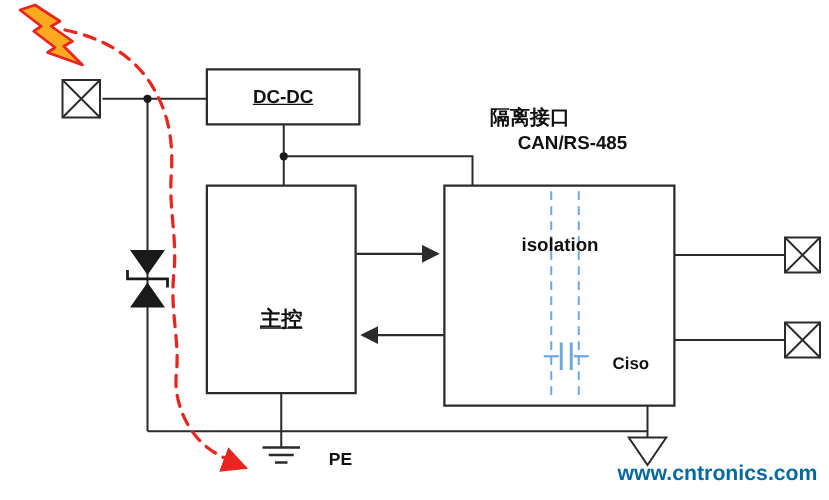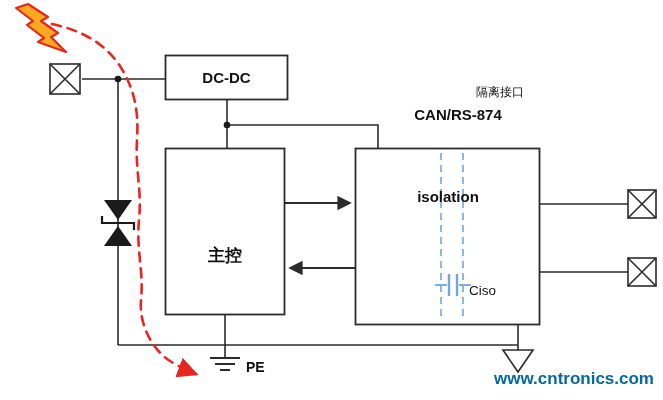--- a/index.html
+++ b/index.html
@@ -2,28 +2,28 @@
 <html><head>
 <meta charset="utf-8">
 <style>
   html,body{margin:0;padding:0;background:#ffffff;}
   #stage{
     position:relative;width:663px;height:400px;background:#ffffff;overflow:hidden;
     font-family:"Liberation Sans", sans-serif;color:#1a1a1a;
   }
   #wiring{position:absolute;left:0;top:0;}
   .label{position:absolute;color:#111;}
-  .block-label{display:flex;align-items:center;justify-content:center;font-weight:bold;}
+  .block-label{display:flex;align-items:center;justify-content:center;font-weight:bold;text-decoration:underline;}
   .lbl-dcdc{left:165px;top:55px;width:123px;height:45px;font-size:15px;}
   .lbl-main{left:165px;top:148px;width:120px;height:167px;font-size:17px;font-weight:600;margin-top:24px;}
   .lbl-isolation{left:355px;top:188px;width:186px;text-align:center;font-weight:bold;font-size:15px;}
-  .lbl-if-title{left:392px;top:84px;width:132px;text-align:right;font-weight:normal;font-size:12px;}
+  .lbl-if-title{left:392px;top:84px;width:132px;text-align:left;font-weight:bold;font-size:16px;}
   .lbl-if-sub{left:392px;top:106px;width:132px;text-align:center;font-weight:bold;font-size:15px;}
-  .lbl-ciso{left:469px;top:283px;font-size:13.5px;}
-  .lbl-pe{left:246px;top:359px;font-size:14px;font-weight:600;}
+  .lbl-ciso{left:490px;top:283px;font-size:13.5px;font-weight:bold;}
+  .lbl-pe{left:263px;top:359px;font-size:14px;font-weight:600;}
   .lbl-watermark{left:462px;top:369px;width:192px;text-align:right;font-size:17px;color:#0369a1;font-weight:600;}
 </style>
 </head>
 <body>
 
 <div id="stage">
 
   <svg id="wiring" width="663" height="400" viewBox="0 0 663 400">
     <defs>
       <marker id="arrBlack" markerWidth="9" markerHeight="9" refX="7" refY="4" orient="auto">
@@ -108,20 +108,20 @@
   </svg>
 
   <div class="label block-label lbl-dcdc">DC-DC</div>
 
   <div class="label block-label lbl-main">主控</div>
 
   <div class="label lbl-isolation">isolation</div>
 
   <div class="label lbl-if-title">隔离接口</div>
 
-  <div class="label lbl-if-sub">CAN/RS-874</div>
+  <div class="label lbl-if-sub">CAN/RS-485</div>
 
   <div class="label lbl-ciso">Ciso</div>
 
   <div class="label lbl-pe">PE</div>
 
   <div class="label lbl-watermark">www.cntronics.com</div>
 </div>
 
 </body></html>

